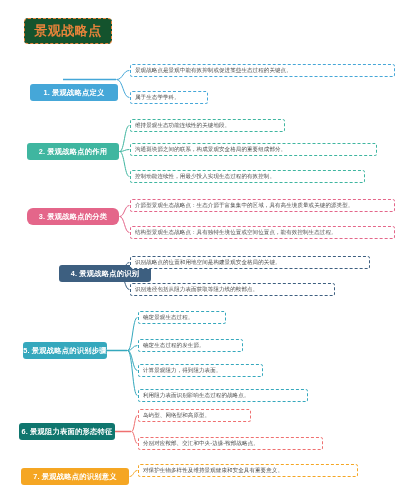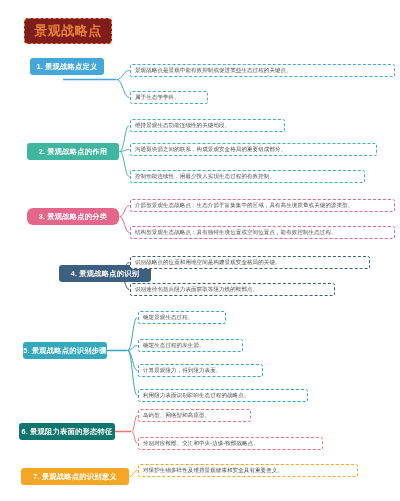--- a/index.html
+++ b/index.html
@@ -19,21 +19,21 @@
     left:24px;top:18px;
     width:88px;height:26px;
     box-sizing:border-box;
     border:1.3px dashed #e8833a;
     border-radius:4px;
     display:flex;align-items:center;justify-content:center;
     color:#e8833a;
     font-size:13px;
     font-weight:bold;
     letter-spacing:.5px;
-    background:#7f1d1d;
+    background:#14532d;
   }
 
   
   .node{
     position:absolute;
     box-sizing:border-box;
     height:17px;
     border-radius:3px;
     display:flex;align-items:center;justify-content:center;
     color:#ffffff;
@@ -98,21 +98,21 @@
       <path d="M 128 350.5 C 132.5 350.5, 132.5 345.5, 137 345.5" fill="none" stroke="#35a8bd" stroke-width="1" stroke-linecap="round"></path>
       <path d="M 128 350.5 C 132.5 350.5, 132.5 370.5, 137 370.5" fill="none" stroke="#35a8bd" stroke-width="1" stroke-linecap="round"></path>
       <path d="M 128 350.5 C 132.5 350.5, 132.5 395.5, 137 395.5" fill="none" stroke="#35a8bd" stroke-width="1" stroke-linecap="round"></path>
       <path d="M 132 431.5 C 134.5 431.5, 134.5 415.5, 137 415.5" fill="none" stroke="#ef7070" stroke-width="1" stroke-linecap="round"></path>
       <path d="M 132 431.5 C 134.5 431.5, 134.5 443.5, 137 443.5" fill="none" stroke="#ef7070" stroke-width="1" stroke-linecap="round"></path>
       <path d="M 130 476.5 C 133.5 476.5, 133.5 470.5, 137 470.5" fill="none" stroke="#f5a623" stroke-width="1" stroke-linecap="round"></path>
     </svg>
   <div class="root">
     <span>景观战略点</span>
   </div>
-<div class="node" style="left: 30px; top: 58px; width: 74px; background: rgb(69, 167, 216);">
+<div class="node" style="left: 30px; top: 84px; width: 88px; background: rgb(69, 167, 216);">
       <span>1. 景观战略点定义</span>
     </div>
     <div class="leaf" style="left: 130px; top: 64px; width: 265px; border-color: rgb(69, 167, 216);">
       <span>景观战略点是景观中能有效抑制或促进某些生态过程的关键点。</span>
     </div>
     <div class="leaf" style="left: 130px; top: 91px; width: 78px; border-color: rgb(69, 167, 216);">
       <span>属于生态学学科。</span>
     </div>
     <div class="node" style="left: 27px; top: 143px; width: 92px; background: rgb(63, 182, 160);">
       <span>2. 景观战略点的作用</span>

